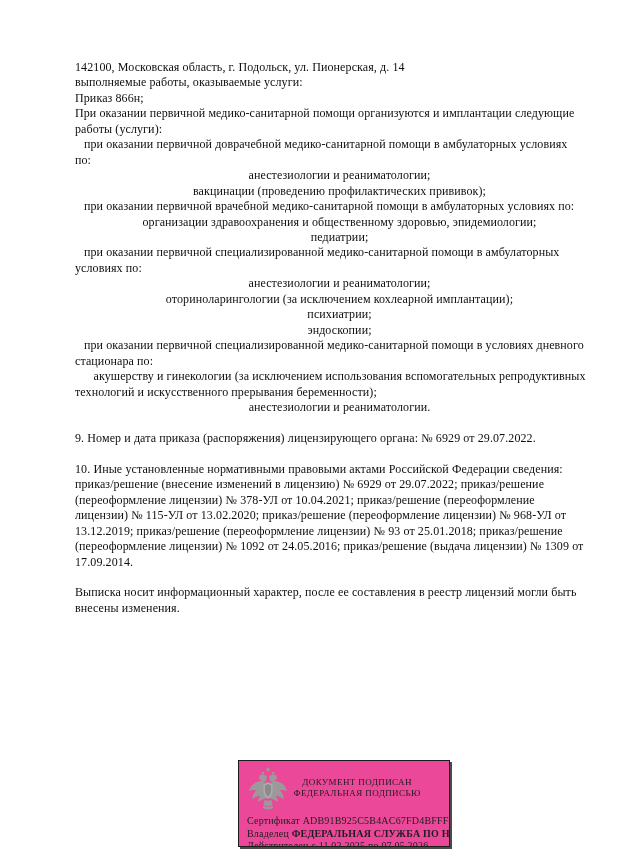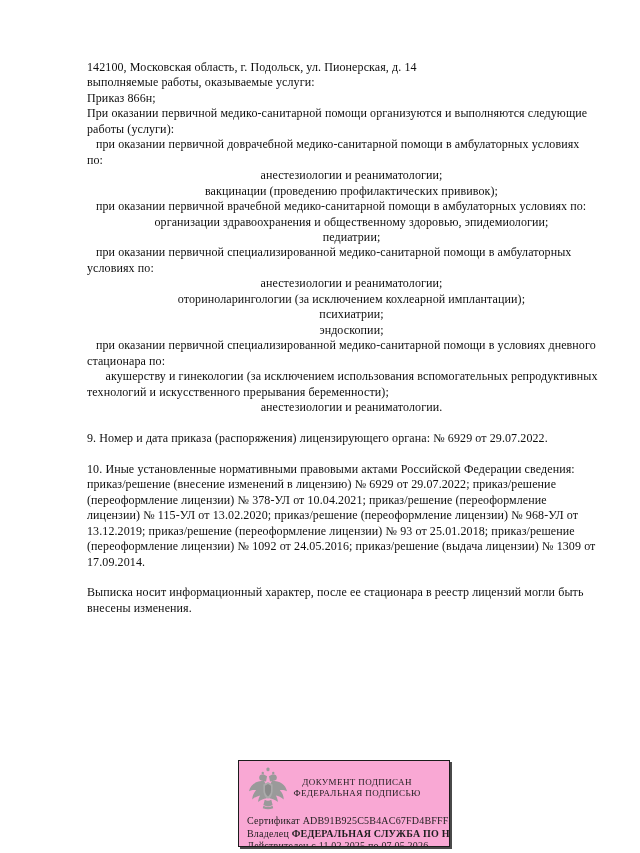--- a/index.html
+++ b/index.html
@@ -14,21 +14,21 @@
     position: relative;
     font-family: "Liberation Serif", serif;
   }
   .page {
     position: absolute;
     inset: 0;
     background: #ffffff;
   }
   .doc-text {
     position: absolute;
-    left: 87px;
+    left: 75px;
     top: 60px;
     width: 514px;
     font-size: 12px;
     line-height: 15.45px;
     color: #0e0e0e;
     letter-spacing: 0.1px;
   }
   .line { min-height: 15.45px; }
   .line.i1 { padding-left: 9px; }
   .line.i2 { padding-left: 15px; text-align: center; }
@@ -36,21 +36,21 @@
   
   .stamp {
     position: absolute;
     left: 238px;
     top: 760px;
     width: 212px;
     height: 87px;
     box-sizing: border-box;
     border: 1.5px solid #1c1c1c;
     box-shadow: 2px 2px 0 #4a4a4a;
-    background: #f9a8d4;
+    background: #ec4899;
     padding: 5px 22px 4px 8px;
     overflow: hidden;
   }
   .stamp-header {
     display: flex;
     align-items: center;
   }
   .emblem {
     flex: 0 0 auto;
     width: 42px;
@@ -79,21 +79,21 @@
 </style>
 </head>
 <body>
 
 <div class="page">
 
   <div class="doc-text" id="doc-lines">
       <div class="line i0">142100, Московская область, г. Подольск, ул. Пионерская, д. 14</div>
       <div class="line i0">выполняемые работы, оказываемые услуги:</div>
       <div class="line i0">Приказ 866н;</div>
-      <div class="line i0">При оказании первичной медико-санитарной помощи организуются и выполняются следующие</div>
+      <div class="line i0">При оказании первичной медико-санитарной помощи организуются и имплантации следующие</div>
       <div class="line i0">работы (услуги):</div>
       <div class="line i1">при оказании первичной доврачебной медико-санитарной помощи в амбулаторных условиях</div>
       <div class="line i0">по:</div>
       <div class="line i2">анестезиологии и реаниматологии;</div>
       <div class="line i2">вакцинации (проведению профилактических прививок);</div>
       <div class="line i1">при оказании первичной врачебной медико-санитарной помощи в амбулаторных условиях по:</div>
       <div class="line i2">организации здравоохранения и общественному здоровью, эпидемиологии;</div>
       <div class="line i2">педиатрии;</div>
       <div class="line i1">при оказании первичной специализированной медико-санитарной помощи в амбулаторных</div>
       <div class="line i0">условиях по:</div>
@@ -110,21 +110,21 @@
       <div class="line i0">9. Номер и дата приказа (распоряжения) лицензирующего органа: № 6929 от 29.07.2022.</div>
       <div class="line i0">&nbsp;</div>
       <div class="line i0">10. Иные установленные нормативными правовыми актами Российской Федерации сведения:</div>
       <div class="line i0">приказ/решение (внесение изменений в лицензию) № 6929 от 29.07.2022; приказ/решение</div>
       <div class="line i0">(переоформление лицензии) № 378-УЛ от 10.04.2021; приказ/решение (переоформление</div>
       <div class="line i0">лицензии) № 115-УЛ от 13.02.2020; приказ/решение (переоформление лицензии) № 968-УЛ от</div>
       <div class="line i0">13.12.2019; приказ/решение (переоформление лицензии) № 93 от 25.01.2018; приказ/решение</div>
       <div class="line i0">(переоформление лицензии) № 1092 от 24.05.2016; приказ/решение (выдача лицензии) № 1309 от</div>
       <div class="line i0">17.09.2014.</div>
       <div class="line i0">&nbsp;</div>
-      <div class="line i0">Выписка носит информационный характер, после ее стационара в реестр лицензий могли быть</div>
+      <div class="line i0">Выписка носит информационный характер, после ее составления в реестр лицензий могли быть</div>
       <div class="line i0">внесены изменения.</div>
     </div>
 
   <div class="stamp">
     <div class="stamp-header">
       <span class="emblem">
         <svg viewBox="0 0 64 66" xmlns="http://www.w3.org/2000/svg" fill="#9a9a9a">
 
           <circle cx="32" cy="5" r="2.4"></circle>
           <rect x="31.2" y="1.5" width="1.6" height="4"></rect>

